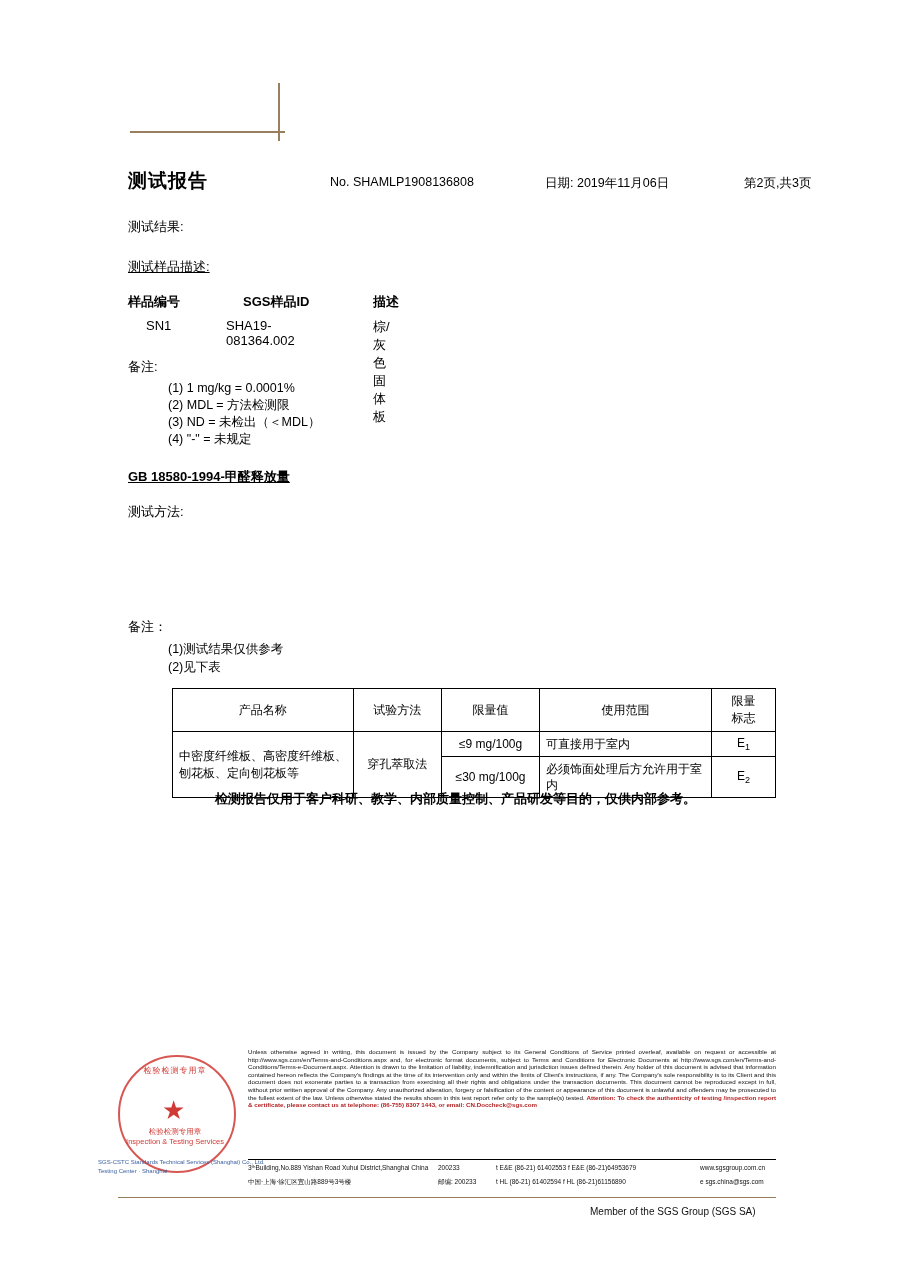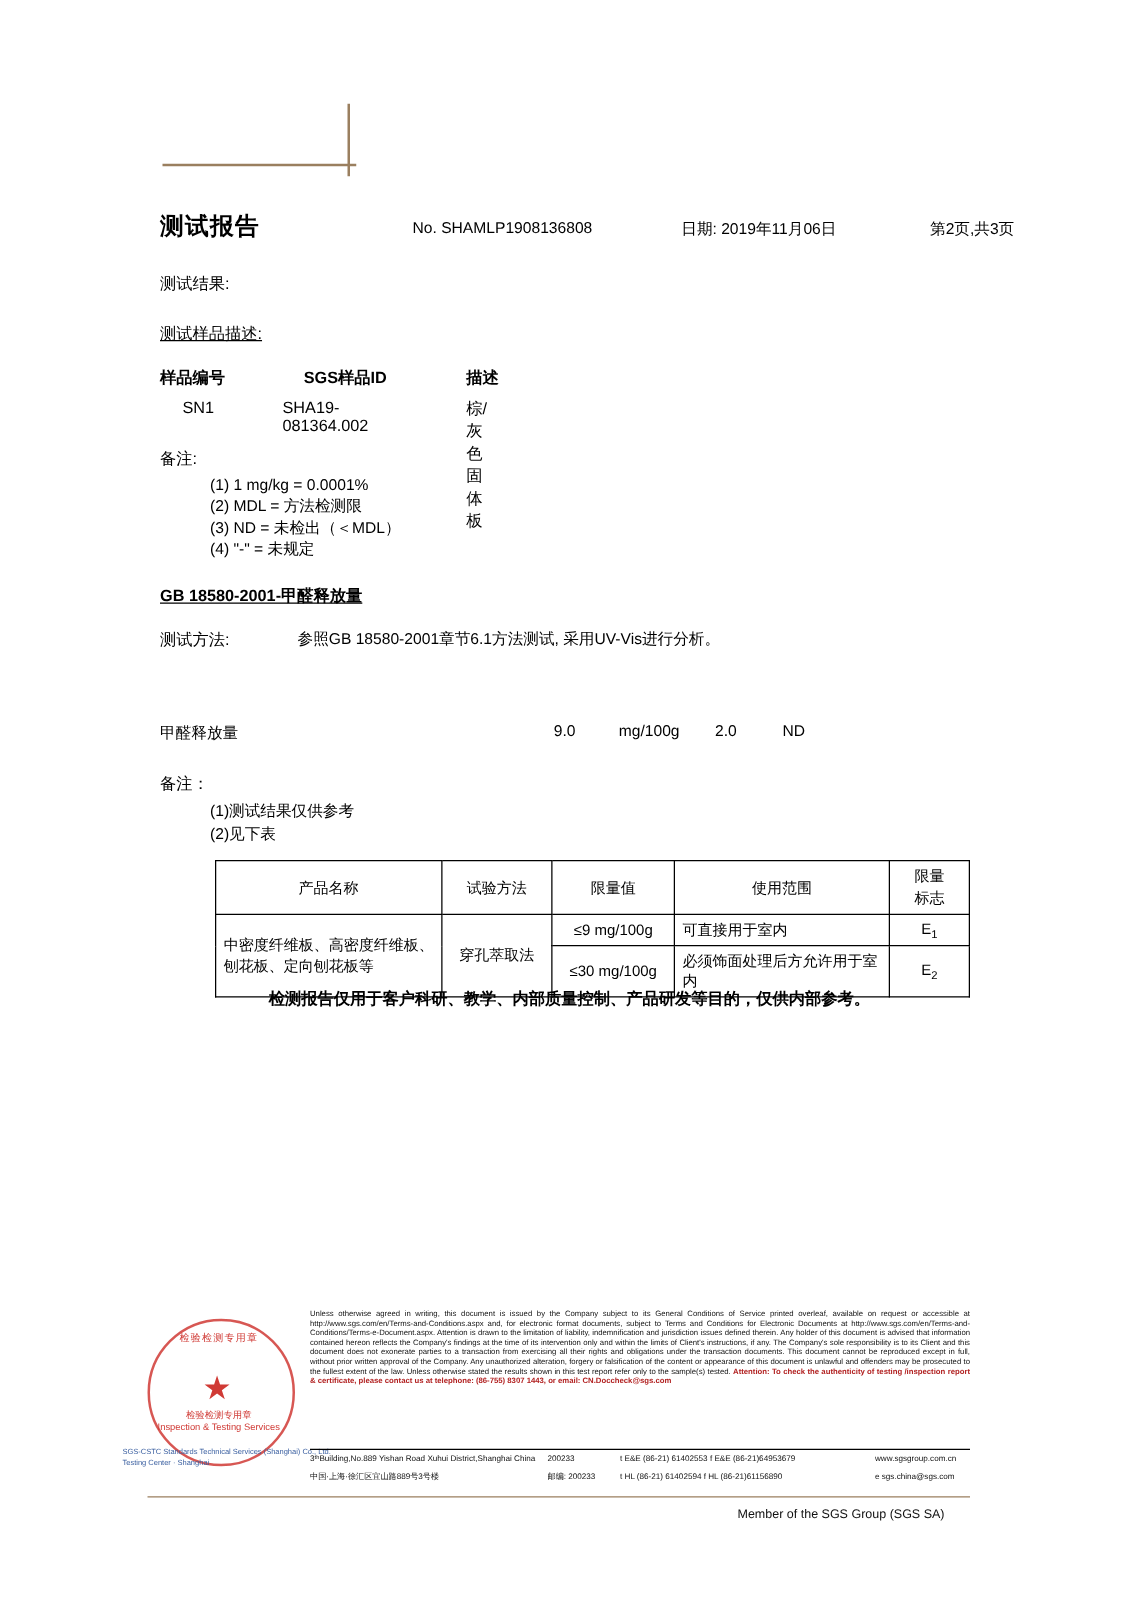--- a/index.html
+++ b/index.html
@@ -385,32 +385,24 @@
   </div>
 
   <div class="notes1-title">备注:</div>
   <div class="notes1">
     <div>(1) 1 mg/kg = 0.0001%</div>
     <div>(2) MDL = 方法检测限</div>
     <div>(3) ND = 未检出（＜MDL）</div>
     <div>(4) "-" = 未规定</div>
   </div>
 
-  <div class="std-head">GB 18580-2001-甲醛释放量</div>
+  <div class="std-head">GB 18580-1994-甲醛释放量</div>
 
   <div class="method-label">测试方法:</div>
-  <div class="method-text">参照GB 18580-2001章节6.1方法测试, 采用UV-Vis进行分析。</div>
-
-  <div class="res-row">
-    <span class="r-item">甲醛释放量</span>
-    <span class="r-limit">9.0</span>
-    <span class="r-unit">mg/100g</span>
-    <span class="r-mdl">2.0</span>
-    <span class="r-sample">ND</span>
-  </div>
+
 
   <div class="notes2-title">备注：</div>
   <div class="notes2">
     <div>(1)测试结果仅供参考</div>
     <div>(2)见下表</div>
   </div>
 
   <table class="limit-table">
     <tbody>
         <tr>

